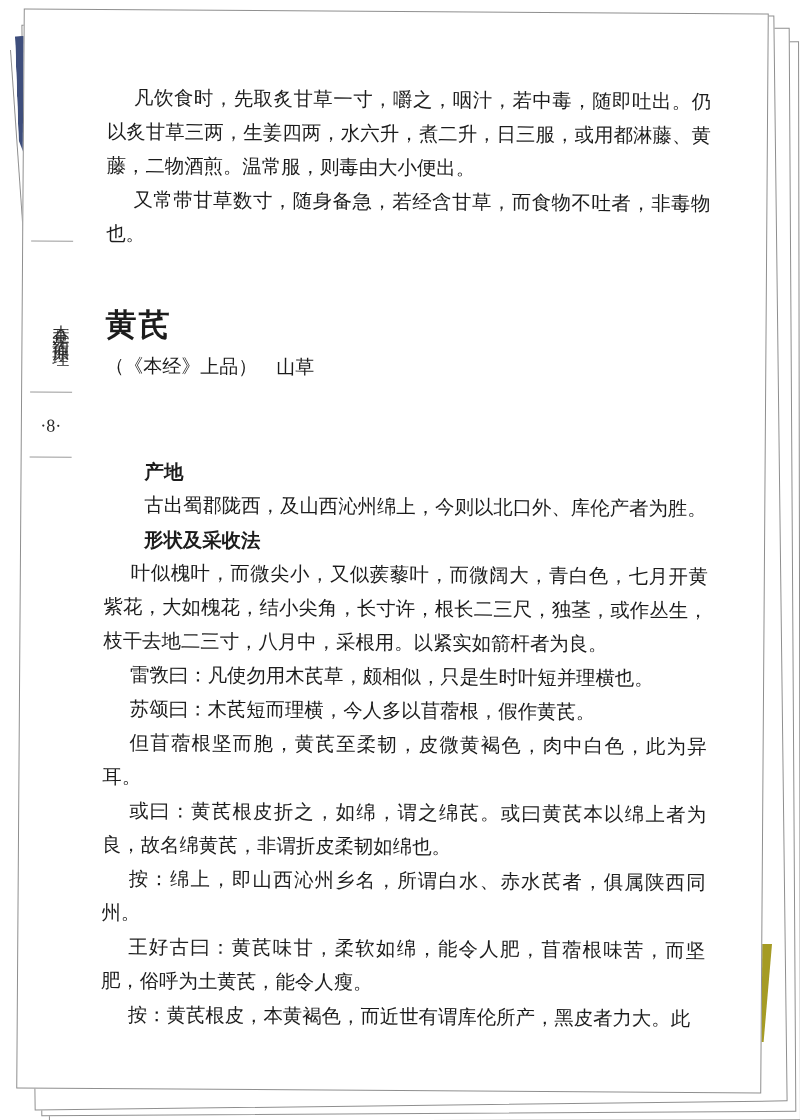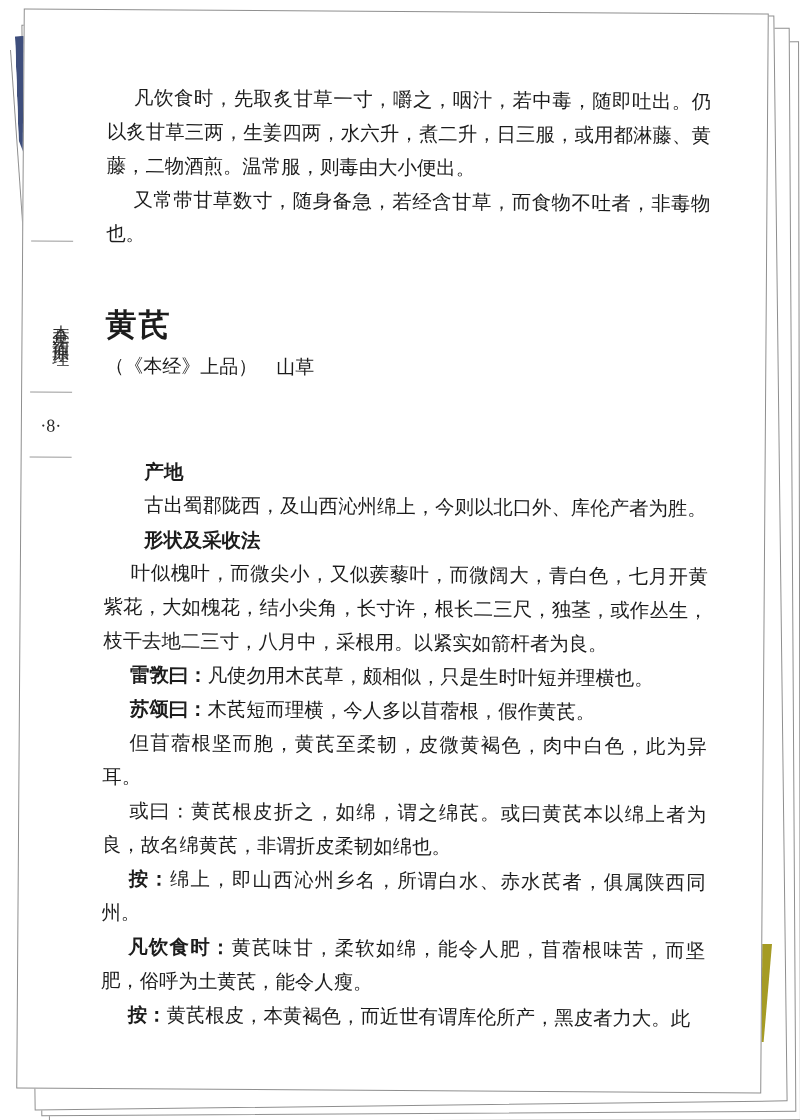--- a/index.html
+++ b/index.html
@@ -30,21 +30,21 @@
            writing-mode:vertical-rl;text-orientation:upright;letter-spacing:5px;
            font-size:17px;color:#2a2a2a;display:flex;justify-content:center;}
   .page-num{position:absolute;left:8px;top:406px;width:42px;text-align:center;
             font-size:18px;color:#2a2a2a;}
 
   
   .content{margin-left:83px;width:604px;padding-top:71px;font-size:19.4px;line-height:34px;
            text-align:justify;text-align-last:left;line-break:strict;}
   .para{margin:0;text-indent:27px;}
   .para.wide-indent{text-indent:40px;}
-  .lead{font-weight:bold;}
+  .lead{font-weight:normal;}
   .entry-title{margin:54px 0 0 0;font-size:31px;line-height:40px;font-weight:bold;
                text-align:center;text-indent:0;letter-spacing:2px;}
   .entry-subtitle{margin:7px 0 0 0;font-size:19px;line-height:28px;text-align:center;text-indent:0;}
   .sec-head{margin:0;font-size:19.4px;line-height:34px;font-weight:bold;text-indent:40px;
             font-family:"Liberation Sans","DejaVu Sans",sans-serif;}
   .sec-head.first{margin-top:74px;}
 </style>
 </head>
 <body>
 
@@ -84,19 +84,19 @@
       <p class="para"><b class="lead">雷敩曰：</b><span>凡使勿用木芪草，颇相似，只是生时叶短并理横也。</span></p>
 
       <p class="para"><b class="lead">苏颂曰：</b><span>木芪短而理横，今人多以苜蓿根，假作黄芪。</span></p>
 
       <p class="para">但苜蓿根坚而胞，黄芪至柔韧，皮微黄褐色，肉中白色，此为异耳。</p>
 
       <p class="para">或曰：黄芪根皮折之，如绵，谓之绵芪。或曰黄芪本以绵上者为良，故名绵黄芪，非谓折皮柔韧如绵也。</p>
 
       <p class="para"><b class="lead">按：</b><span>绵上，即山西沁州乡名，所谓白水、赤水芪者，俱属陕西同州。</span></p>
 
-      <p class="para"><b class="lead">凡饮食时：</b><span>黄芪味甘，柔软如绵，能令人肥，苜蓿根味苦，而坚肥，俗呼为土黄芪，能令人瘦。</span></p>
+      <p class="para"><b class="lead">王好古曰：</b><span>黄芪味甘，柔软如绵，能令人肥，苜蓿根味苦，而坚肥，俗呼为土黄芪，能令人瘦。</span></p>
 
       <p class="para"><b class="lead">按：</b><span>黄芪根皮，本黄褐色，而近世有谓库伦所产，黑皮者力大。此</span></p>
 
     </div>
   </div>
 </div>
 
 </body></html>

